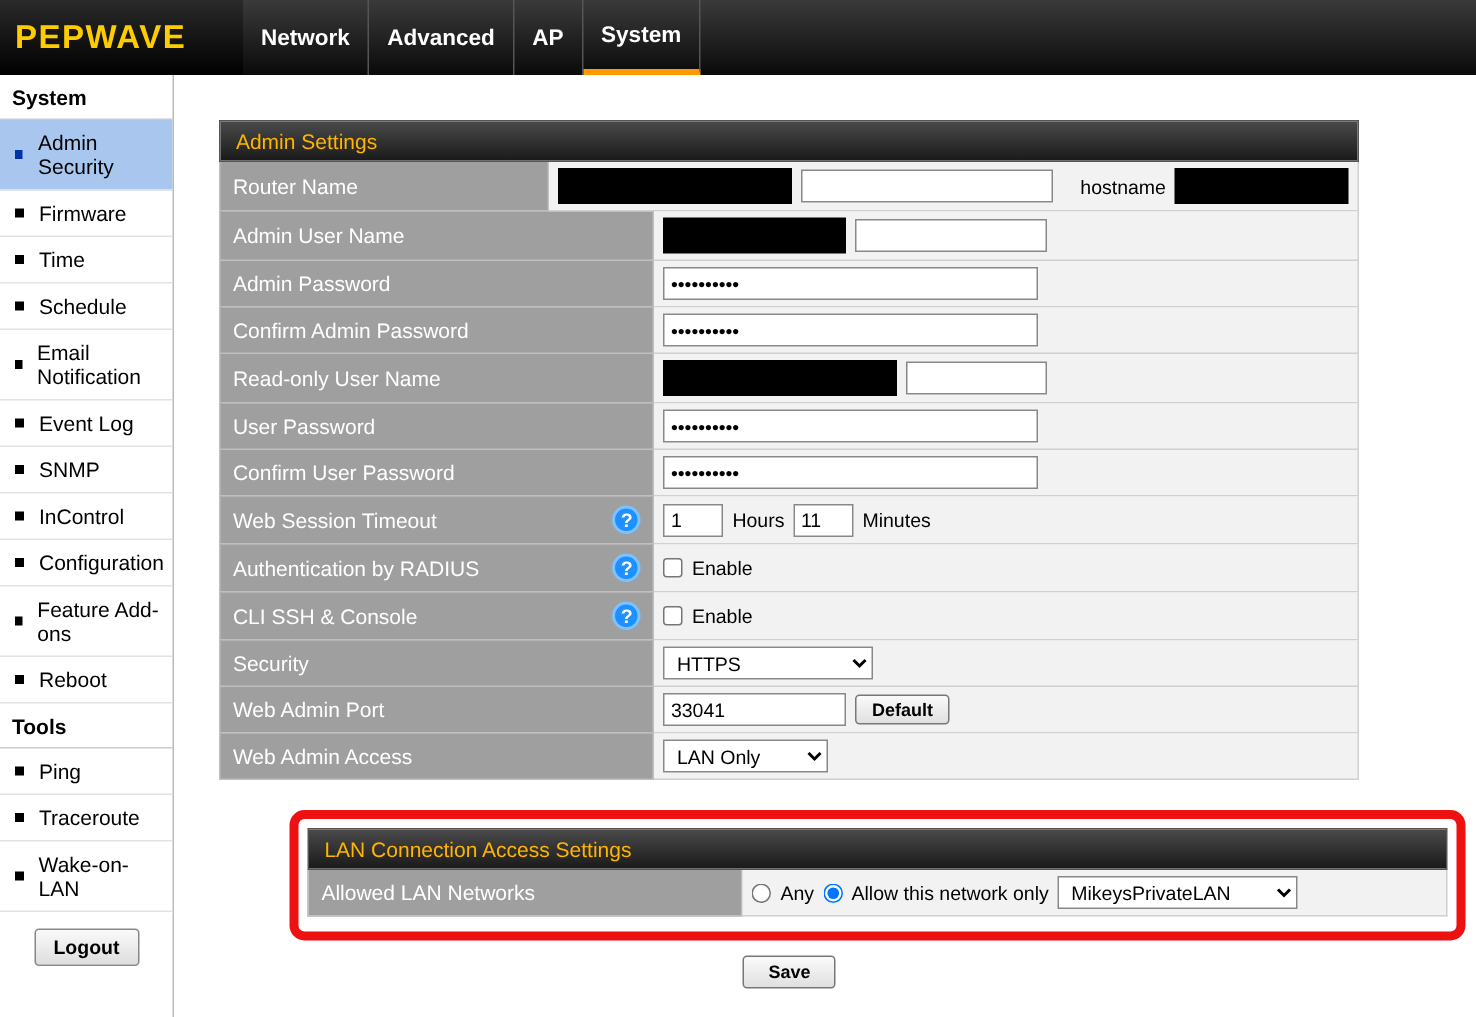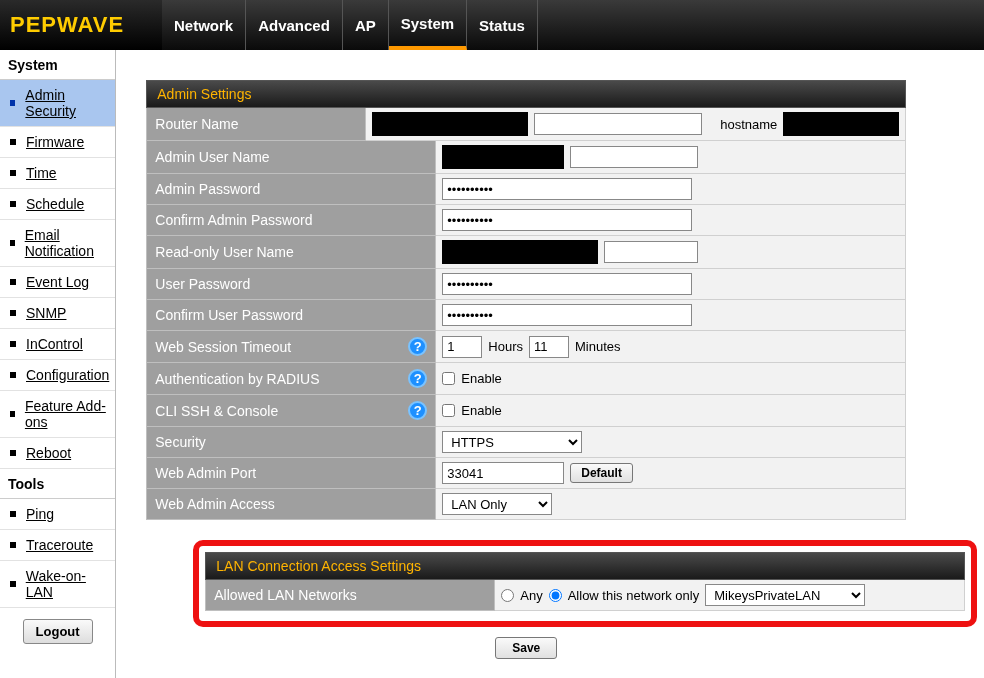--- a/index.html
+++ b/index.html
@@ -10,21 +10,21 @@
 .logo-text { font-family: Arial, sans-serif; font-weight: 900; font-size: 22px; color: #ffcc00; letter-spacing: 1px; }
 .nav { display: flex; height: 50px; }
 .nav-item { color: #fff; font-weight: bold; font-size: 15px; padding: 0 12px; height: 50px; display: flex; align-items: center; border-right: 1px solid #555; cursor: pointer; }
 .nav-item.active { border-bottom: 4px solid #ff9900; color: #fff; }
 
 .layout { display: flex; }
 .sidebar { width: 187px; border-right: 1px solid #bbb; padding-bottom: 40px; min-height: 620px; }
 .content { flex: 1; padding: 30px 8px 20px 30px; }
 
 .side-group-title { font-weight: bold; padding: 7px 8px 6px 8px; border-bottom: 1px solid #ccc; font-size: 14px; }
-.side-item { display: flex; align-items: center; padding: 7px 6px 7px 10px; border-bottom: 1px solid #e2e2e2; cursor: pointer; font-size: 14px; text-decoration: underline; }
+.side-item { display: flex; align-items: center; padding: 7px 6px 7px 10px; border-bottom: 1px solid #e2e2e2; cursor: pointer; font-size: 14px; }
 .side-item .bullet { width: 6px; height: 6px; background: #000; margin-right: 10px; }
 .side-item.active { background: #a9c6ef; }
 .side-item.active .bullet { background: #0033aa; }
 .logout-wrap { padding: 10px; text-align: center; border-top:1px solid #fff;}
 .logout-btn { font-weight: bold; padding: 4px 12px; border: 1px solid #888; border-radius: 3px; background: linear-gradient(#fafafa,#ddd); cursor: pointer; font-size:13px;}
 
 .panel { margin-bottom: 20px; }
 .field-table { width: 760px; }
 .panel-header { background: linear-gradient(#4a4a4a,#1a1a1a); color: #ffb400; font-weight: normal; padding: 5px 10px; font-size: 14px; border: 1px solid #555;}
 .row { display: flex; }
@@ -44,21 +44,20 @@
 
 <div class="topbar">
   <div class="logo-box">
     <span class="logo-text">PEPWAVE</span>
   </div>
   <div class="nav" id="nav">
       <div class="nav-item">Network</div>
       <div class="nav-item">Advanced</div>
       <div class="nav-item">AP</div>
       <div class="nav-item active">System</div>
-      <div class="nav-item">Status</div>
     </div>
 </div>
 
 <div class="layout">
 
   <div class="sidebar" id="sidebar">
       <div class="side-group-title">System</div>
       <div class="side-item active">
         <span class="bullet"></span>
         <span>Admin Security</span>

